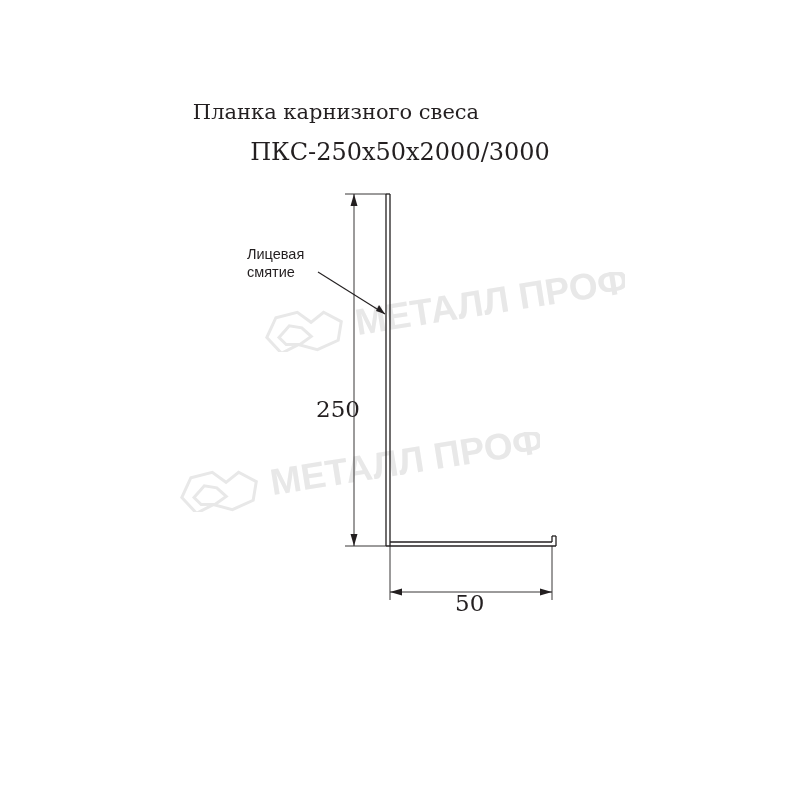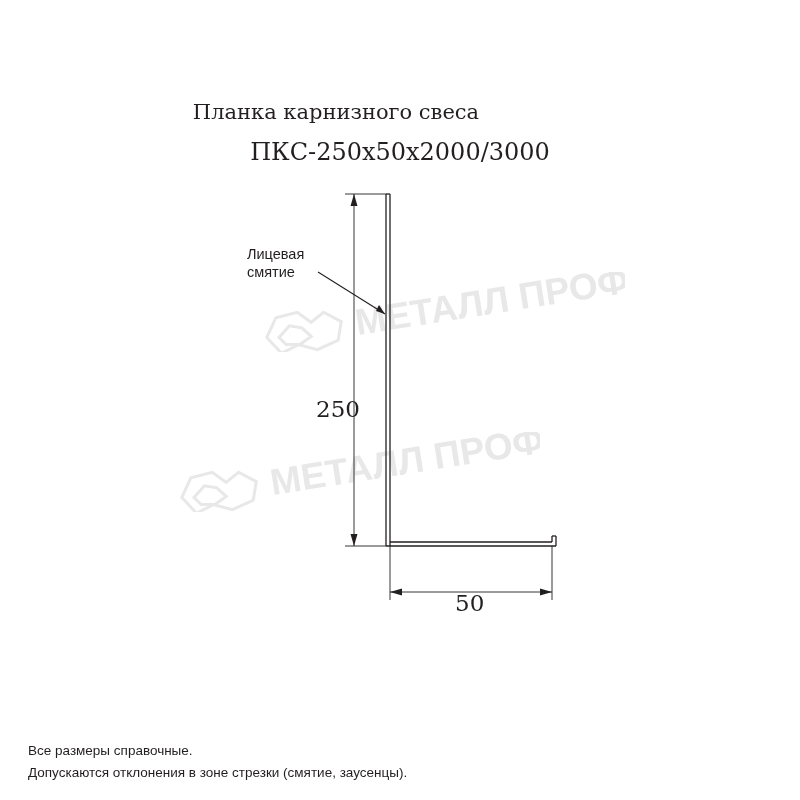--- a/index.html
+++ b/index.html
@@ -180,18 +180,14 @@
   </div>
 
   <div class="label-face">
     <div>Лицевая</div>
     <div>смятие</div>
   </div>
 
   <div class="dim-250">250</div>
   <div class="dim-50">50</div>
 
-  <div class="footnotes">
-    <div>Все размеры справочные.</div>
-    <div>Допускаются отклонения в зоне стрезки (смятие, заусенцы).</div>
-  </div>
 
 </div>
 
 </body></html>

